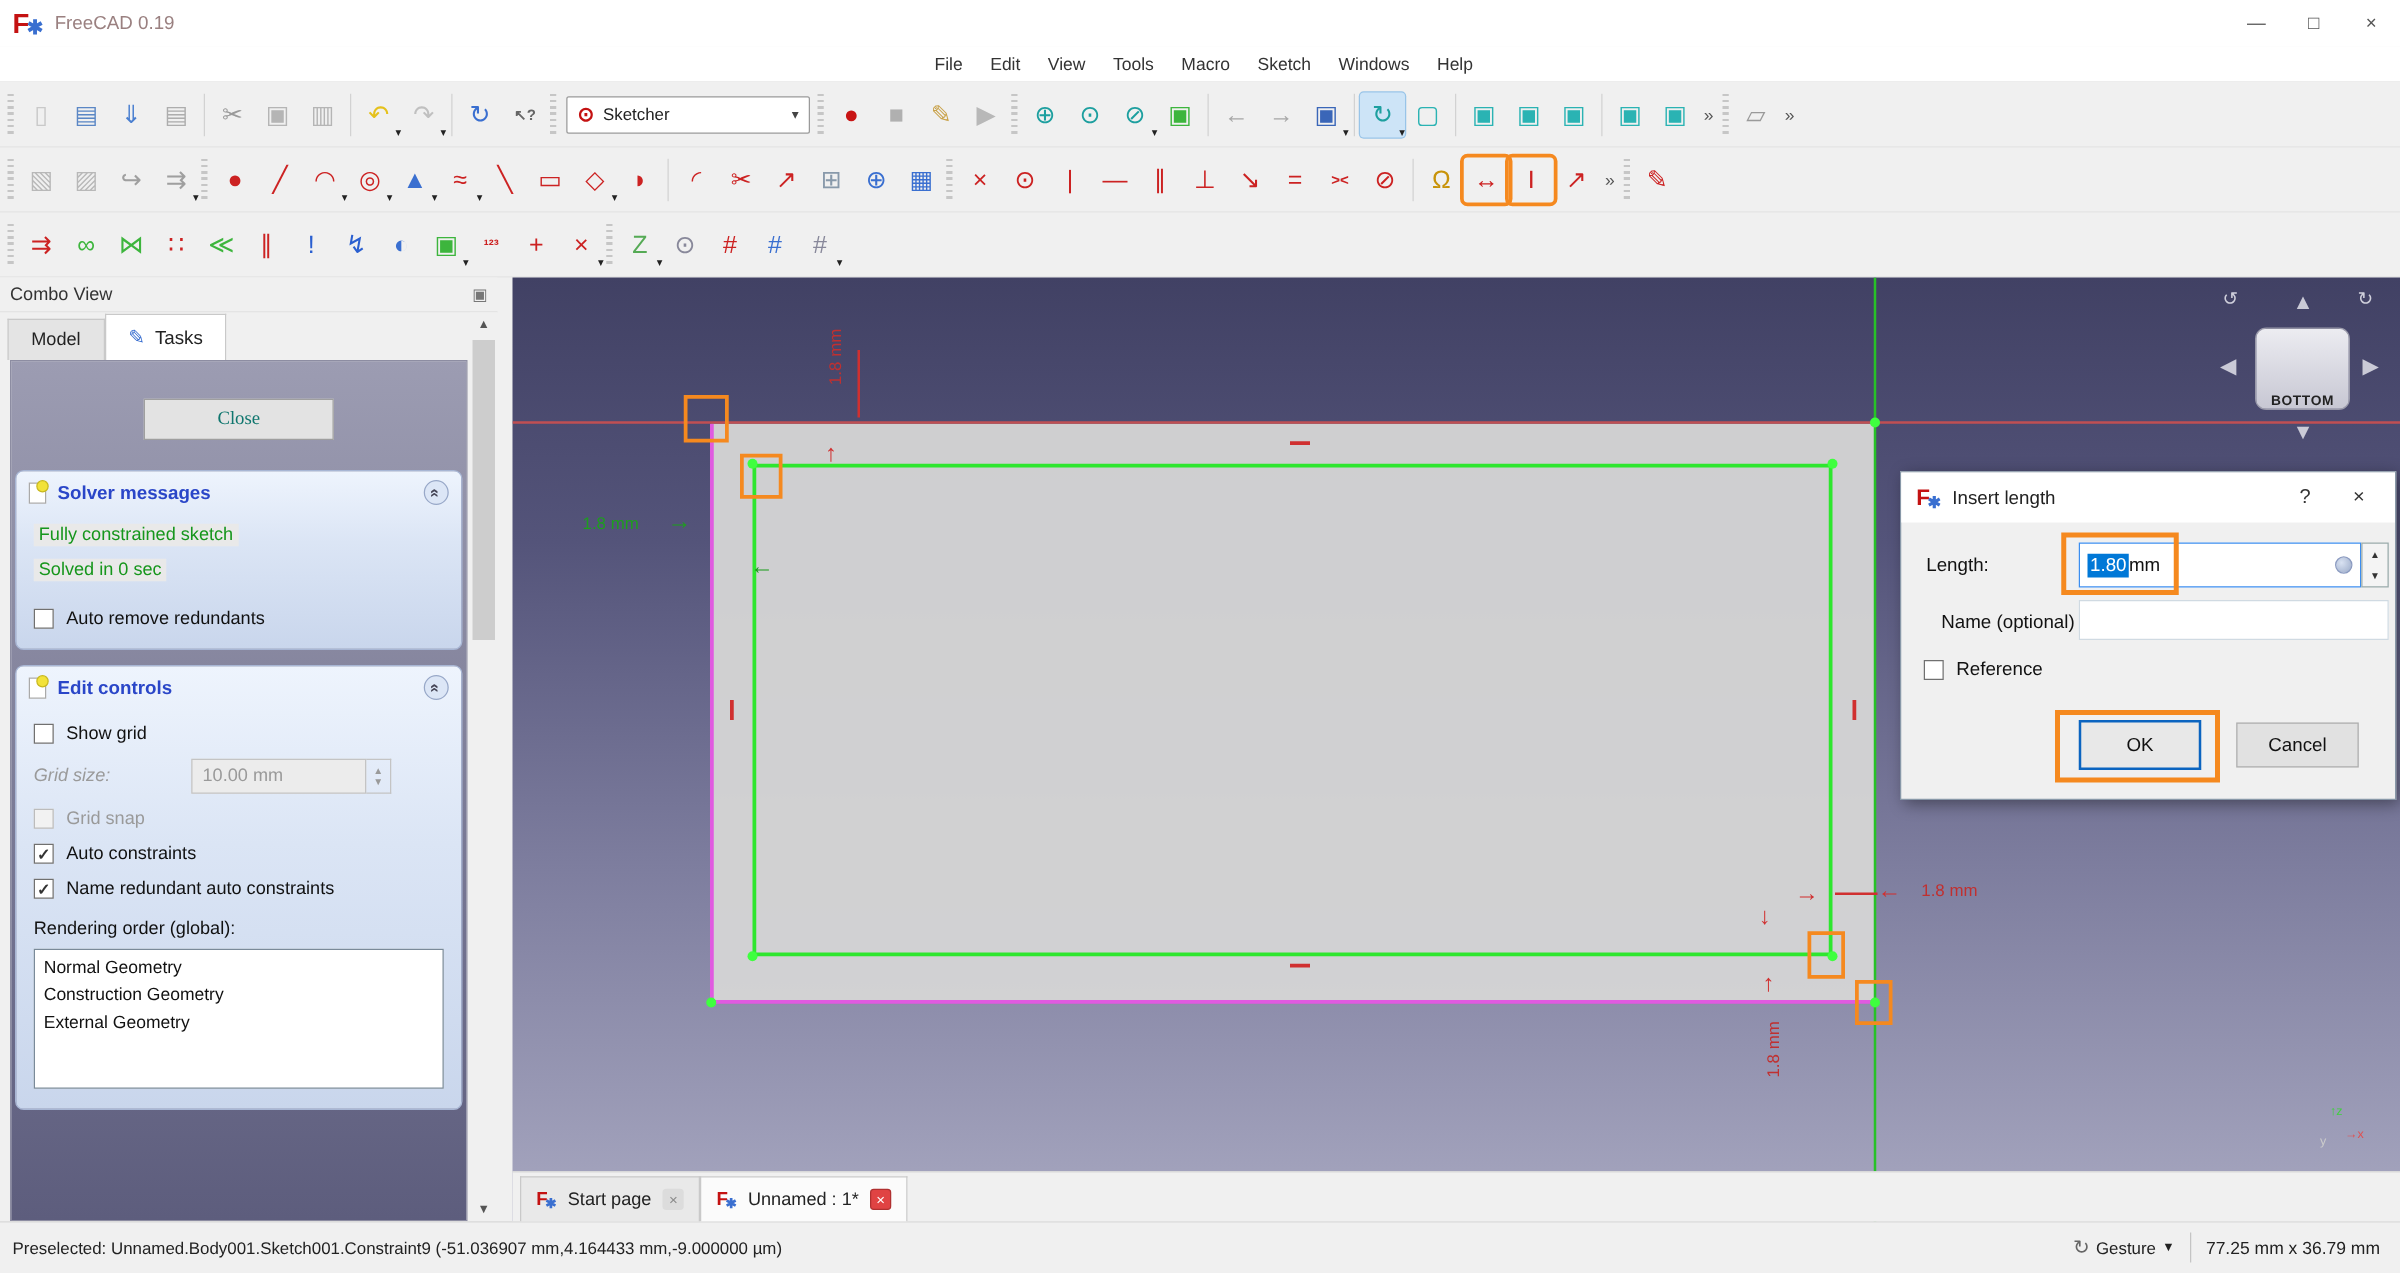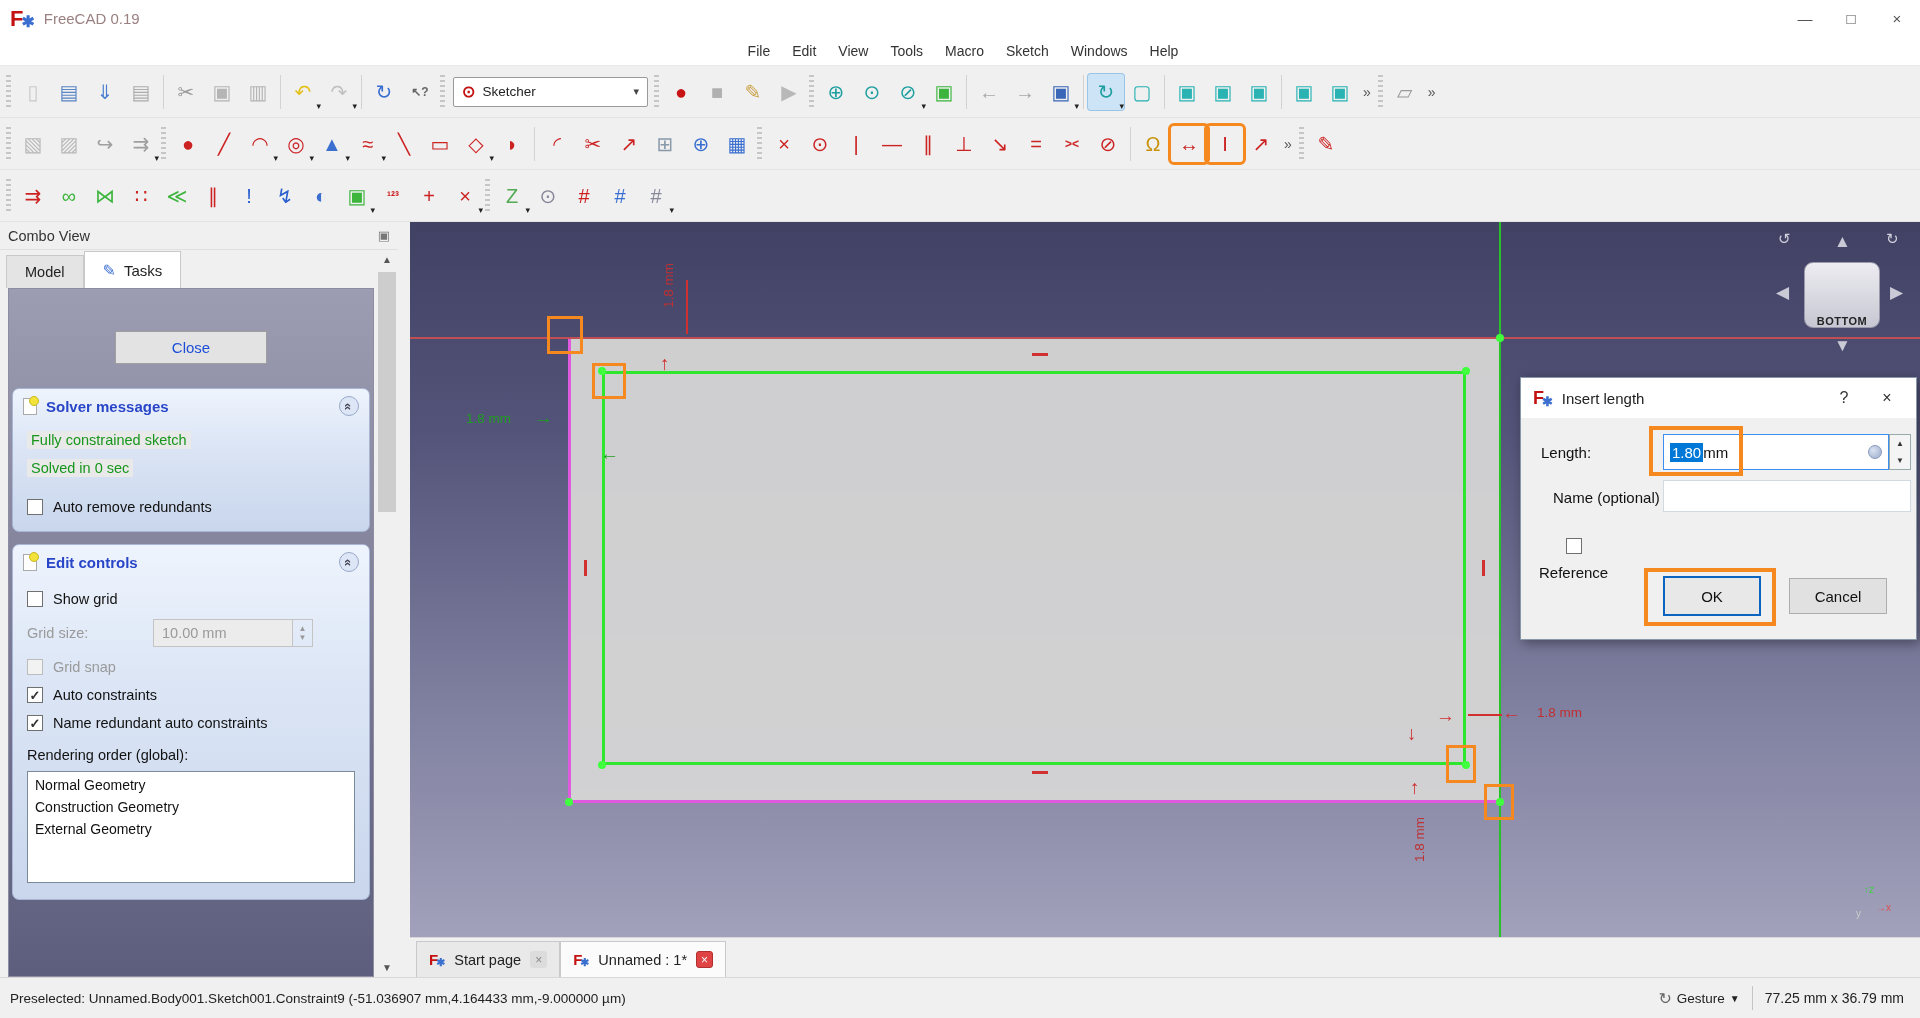--- a/index.html
+++ b/index.html
@@ -49,23 +49,23 @@
     font-size:14.5px; color:#333; border-bottom:1px solid #e0e0e0; }
   #cv-float { margin-left:auto; color:#777; font-size:13px; }
   #cv-tabs { height:38px; display:flex; align-items:flex-end; padding-left:6px; background:#f0f0f0; }
   .cv-tab { height:33px; display:flex; align-items:center; gap:8px; padding:0 18px;
     font-size:14.5px; color:#222; background:#e4e4e4; border:1px solid #c9c9c9; border-bottom:none; }
   .cv-tab.active { background:#fff; height:37px; font-size:15px; }
   .cv-tab .pencil { color:#3a6fd0; font-size:16px; }
   #tasks-area { position:absolute; left:8px; top:66px; width:366px; height:689px; overflow:hidden;
     background:linear-gradient(180deg,#9c9cb2 0%,#8a8aa2 30%,#6f6f8d 70%,#5d5d7d 100%);
     border:1px solid #8d8da2; }
-  #close-btn { display:block; margin:42px auto 24px auto; width:152px; height:33px;
-    background:#e3e3e3; border:1px solid #9f9f9f; font-size:15px; color:#1d4ed8;
-    font-family:Liberation Sans, sans-serif; }
+  #close-btn { display:block; margin:30px auto 24px auto; width:152px; height:33px;
+    background:#e3e3e3; border:1px solid #9f9f9f; font-size:15px; color:#0f766e;
+    font-family:Liberation Serif, serif; }
   .tb-box { margin:12px 3px; border-radius:7px; border:1px solid #a8b6d4;
     background:linear-gradient(180deg,#eef4fd 0%,#dbe5f5 40%,#c9d6ec 100%); overflow:hidden; }
   .tb-box-header { height:34px; display:flex; align-items:center; gap:9px; padding:0 10px; }
   .tb-box-title { font-weight:bold; font-size:15px; color:#2a46c8; }
   .noteicon { width:14px; height:17px; background:#fff; border:1px solid #aaa; position:relative; flex:none; }
   .noteicon::after { content:""; position:absolute; right:-3px; top:-3px; width:8px; height:8px;
     border-radius:50%; background:#f2e23a; border:1px solid #c8b820; }
   .collapse-btn { margin-left:auto; width:20px; height:20px; border-radius:50%; background:#dce6f6;
     border:1px solid #98a8c8; color:#445; display:flex; align-items:center; justify-content:center; }
   .collapse-btn span { display:inline-block; transform:rotate(90deg); font-size:13px; font-weight:bold; }
@@ -74,21 +74,21 @@
     padding:1px 4px; margin-bottom:10px; }
   .cbrow { display:flex; align-items:center; gap:10px; margin-top:12px; font-size:14.5px; color:#111; }
   .cb { width:16px; height:16px; background:#fff; border:1px solid #707070; flex:none;
     display:inline-flex; align-items:center; justify-content:center; font-size:13px; color:#333; }
   .cb.checked::after { content:"✓"; font-weight:bold; }
   .cb.disabled { border-color:#bcbcbc; background:#f2f2f2; }
   .cbrow.disabled { color:#9a9a9a; }
   #update-btn { width:148px; height:30px; background:#e2e2e2; border:1px solid #9f9f9f;
     font-size:14.5px; margin-left:auto; font-family:"Liberation Sans",sans-serif; }
   .fieldrow { display:flex; align-items:center; margin-top:12px; font-size:14.5px; }
-  .fieldrow .flabel { width:126px; color:#9a9a9a; }
+  .fieldrow .flabel { width:126px; color:#9a9a9a;font-style:italic; }
   .spinfield { width:140px; height:28px; background:#ececec; border:1px solid #c4c4c4;
     color:#9a9a9a; font-size:14.5px; display:flex; align-items:center; padding:11px 8px; }
   .spinarrows { width:20px; height:28px; border:1px solid #c4c4c4; border-left:none;
     display:flex; flex-direction:column; align-items:center; justify-content:center; color:#9a9a9a; font-size:8px; }
   #rendering-label { margin-top:16px; font-size:14.5px; color:#111; }
   #rendering-list { margin-top:8px; background:#fff; border:1px solid #7a8a99; height:112px; padding:2px 0; }
   .lb-item { font-size:14px; color:#111; padding:3px 7px; }
 
   
   #cv-scroll { position:absolute; right:0; top:28px; width:22px; height:727px; background:#f0f0f0; }
@@ -143,21 +143,21 @@
   #len-input { position:absolute; left:142px; top:56px; width:226px; height:36px; background:#fff;
     border:1px solid #3c8ef0; display:flex; align-items:center; padding:0 6px; font-size:15px; color:#111; }
   #len-input .sel { background:#0078d7; color:#fff; padding:1px 2px; }
   .knob { margin-left:auto; width:14px; height:14px; border-radius:50%;
     background:radial-gradient(circle at 35% 35%, #d9e2f2, #9aaac8); border:1px solid #8a9ac0; }
   #len-spin { position:absolute; left:368px; top:56px; width:22px; height:36px; border:1px solid #9aa;
     background:#f4f4f4; display:flex; flex-direction:column; }
   #len-spin div { flex:1; display:flex; align-items:center; justify-content:center; font-size:8px; color:#333; }
   #name-input { position:absolute; left:142px; top:102px; width:248px; height:32px; background:#fff;
     border:1px solid #d0dae2; font-size:15px; padding:0 6px; }
-  #ref-row { position:absolute; left:18px; top:148px;flex-direction:column; }
+  #ref-row { position:absolute; left:18px; top:137px; }
   #ok-btn { position:absolute; left:142px; top:198px; width:98px; height:40px; background:#e8e8e8;
     border:2px solid #0b64c0; font-size:15px; color:#111; font-family:"Liberation Sans",sans-serif; }
   #cancel-btn { position:absolute; left:268px; top:200px; width:98px; height:36px; background:#e1e1e1;
     border:1px solid #adadad; font-size:15px; color:#111; font-family:"Liberation Sans",sans-serif; }
   #dialog .ann { position:absolute; border:4px solid #f5891f; }
 
   
   #mdi-strip { position:absolute; left:410px; top:937px; width:1510px; height:40px; background:#f0f0f0;
     border-top:1px solid #d8d8d8; display:flex; align-items:flex-end; padding-left:6px; z-index:40; }
   .mdi-tab { height:36px; display:flex; align-items:center; gap:9px; padding:0 12px;

